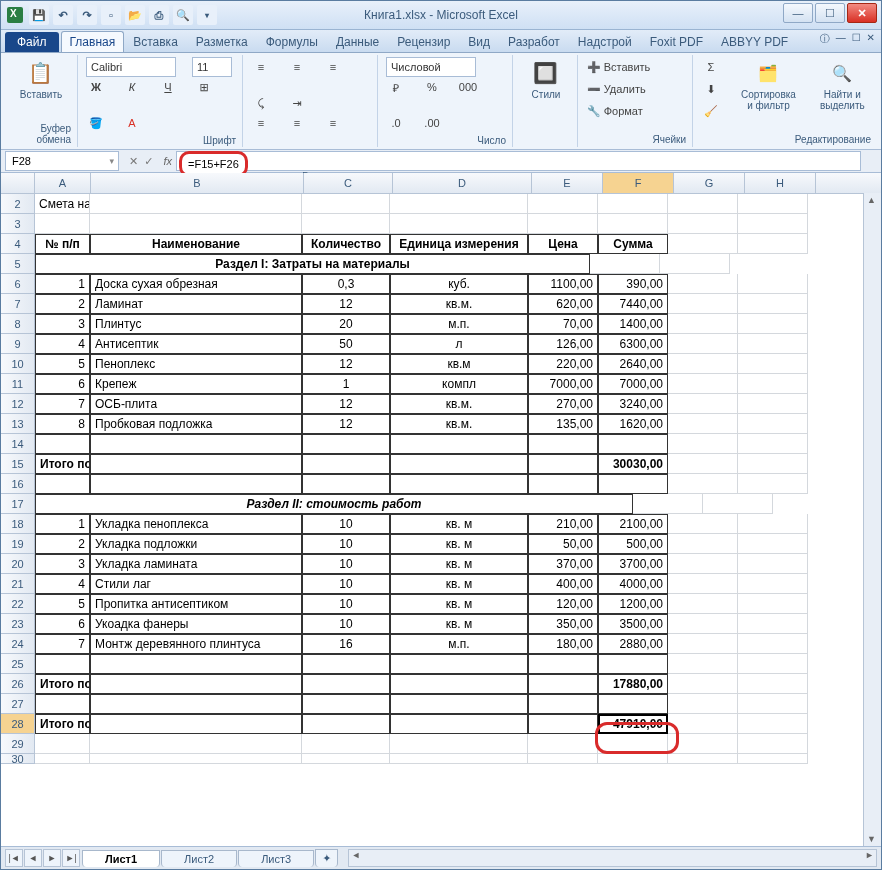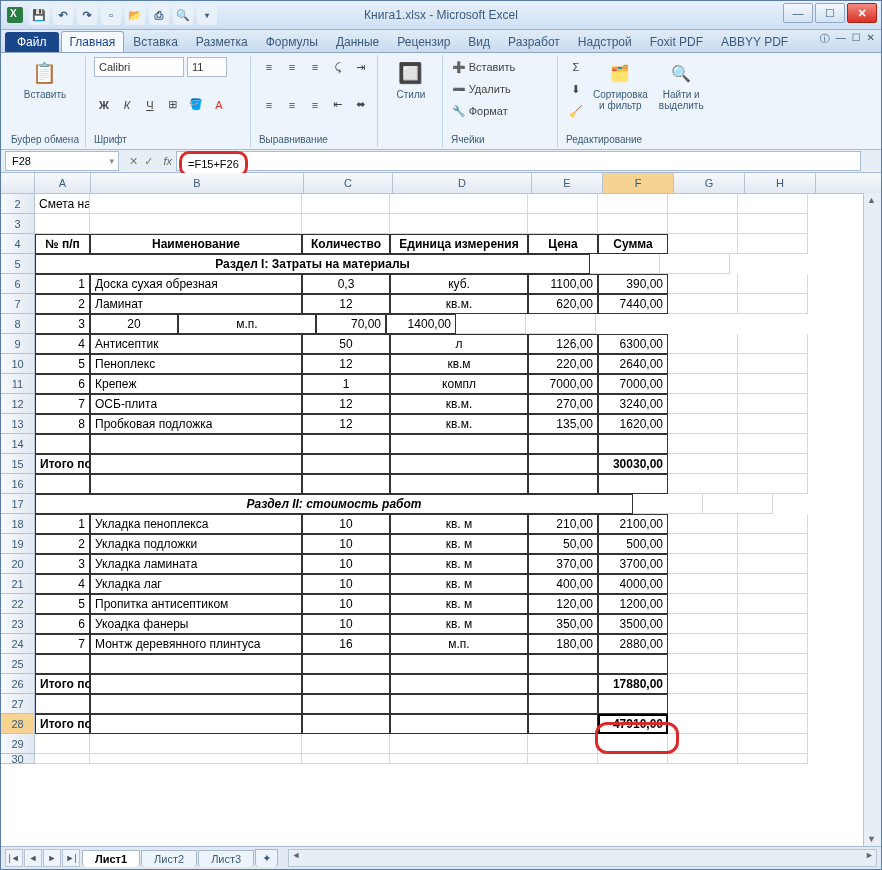--- a/index.html
+++ b/index.html
@@ -14,22 +14,22 @@
 .winbtn{width:28px;height:18px;border:1px solid #8fa8c6;border-radius:2px;background:linear-gradient(#f4f8fd,#d4e2f2);display:flex;align-items:center;justify-content:center;font-size:11px;color:#3b5b7c}
 .winbtn.close{background:linear-gradient(#f28b82,#d93025);color:#fff;border-color:#a52714;font-weight:bold}
 .tabs{height:22px;background:linear-gradient(#e2ecf8,#c9dbf0);display:flex;align-items:flex-end;padding-left:4px;border-bottom:1px solid #8fa8c6;position:relative}
 .filetab{background:#19478a;color:#fff;padding:3px 12px;border-radius:3px 3px 0 0;font-size:12px;margin-right:2px}
 .rtab{padding:3px 8px;font-size:12px;color:#3b5b7c;border:1px solid transparent;border-bottom:none;border-radius:3px 3px 0 0}
 .rtab.active{background:#f5f9fe;border-color:#8fa8c6;color:#19478a}
 .rtab:not(.active){background:transparent}
 .tabs .winbtns2{position:absolute;right:6px;top:2px;display:flex;gap:6px;font-size:10px;color:#3b5b7c}
 .ribbon{height:92px;background:#eef4fb;border-bottom:1px solid #a8bcd6;display:flex;padding:2px 4px;gap:2px}
 .rgroup{border-right:1px solid #c3d3e7;padding:2px 6px 2px 6px;display:flex;flex-direction:column;justify-content:space-between;position:relative;min-width:60px}
-.rgroup .glabel{text-align:left;font-size:10px;color:#3b5b7c;margin-top:2px}
-.rgroup .grow{display:flex;gap:3px;align-items:center;flex-wrap:wrap}
+.rgroup .glabel{text-align:right;font-size:10px;color:#3b5b7c;margin-top:2px}
+.rgroup .grow{display:flex;gap:16px;align-items:center;flex-wrap:wrap}
 .bigbtn{display:flex;flex-direction:column;align-items:center;gap:2px;padding:2px 4px;font-size:10px;color:#3b5b7c}
 .bigbtn .icn{width:28px;height:28px;display:flex;align-items:center;justify-content:center;font-size:20px}
 .smbtn{width:18px;height:18px;display:flex;align-items:center;justify-content:center;border:1px solid transparent;font-size:11px;color:#444}
 .combo{border:1px solid #a8bcd6;background:#fff;height:18px;display:flex;align-items:center;padding:0 4px;font-size:11px;color:#333}
 .namebox-row{height:22px;background:#e8eef6;border-bottom:1px solid #a8bcd6;display:flex;align-items:center}
 .namebox{width:100px;height:18px;border:1px solid #a8bcd6;background:#fff;margin:0 4px;display:flex;align-items:center;padding:0 6px;font-size:11px;position:relative}
 .namebox::after{content:"▾";position:absolute;right:4px;color:#888;font-size:9px}
 .fx-icons{display:flex;gap:6px;padding:0 6px;color:#777;font-size:11px}
 .fx-label{font-style:italic;font-weight:normal;color:#666;padding:0 4px}
 .formula-input{flex:1;height:18px;border:1px solid #a8bcd6;background:#fff;display:flex;align-items:center;padding:0 6px;font-size:11px;margin-right:20px;position:relative}
@@ -46,21 +46,21 @@
 .cell{border-right:1px solid #d4d8dd;border-bottom:1px solid #d4d8dd;display:flex;align-items:center;padding:0 4px;font-size:12px;color:#000;overflow:hidden;white-space:nowrap;box-sizing:border-box}
 .cell.bdr{border:1px solid #333!important}
 .cell.center{justify-content:center}
 .cell.right{justify-content:flex-end}
 .cell.bold{font-weight:bold}
 .colA{width:55px}.colB{width:212px}.colC{width:88px}.colD{width:138px}.colE{width:70px}.colF{width:70px}.colG{width:70px}.colH{width:70px}
 .selected-cell{outline:2px solid #000;outline-offset:-2px;position:relative}
 .highlight-ring{position:absolute;border:3px solid #d92b2b;border-radius:12px;pointer-events:none;z-index:10}
 .sheet-tabs{height:22px;background:#e2e9f2;border-top:1px solid #a8bcd6;display:flex;align-items:center;padding:0 4px;position:relative}
 .navbtn{width:16px;height:16px;display:flex;align-items:center;justify-content:center;font-size:9px;color:#555;border:1px solid #b6c4d6;background:#eef4fb;margin-right:1px}
-.stab{padding:2px 12px;border:1px solid #a8b8cc;border-bottom:none;background:#eef4fb;font-size:11px;color:#3b5b7c;margin-left:1px;border-radius:0 0 4px 4px}
+.stab{padding:2px 22px;border:1px solid #a8b8cc;border-bottom:none;background:#eef4fb;font-size:11px;color:#3b5b7c;margin-left:1px;border-radius:0 0 4px 4px}
 .stab.active{background:#fff;font-weight:bold;color:#000}
 .hscroll{flex:1;margin-left:10px;height:16px;border:1px solid #b6c4d6;background:#e8eef6;position:relative}
 .hscroll::before{content:"◄";position:absolute;left:2px;top:0;font-size:9px;color:#666}
 .hscroll::after{content:"►";position:absolute;right:2px;top:0;font-size:9px;color:#666}
 .status{height:22px;background:linear-gradient(#dbe6f3,#c5d6ea);border-top:1px solid #a8bcd6;display:flex;align-items:center;padding:0 8px;font-size:11px;color:#3b5b7c;justify-content:space-between}
 .zoom{display:flex;align-items:center;gap:6px}
 .zslider{width:100px;height:4px;background:#a8bcd6;position:relative}
 .zslider::after{content:"";position:absolute;left:48px;top:-4px;width:6px;height:12px;background:#8fa8c6;border:1px solid #5a7ca0;border-radius:2px}
 .vscroll{position:absolute;right:0;top:20px;bottom:0;width:17px;background:#e8eef6;border-left:1px solid #b6c4d6}
 .vscroll::before{content:"▲";position:absolute;top:2px;left:3px;font-size:9px;color:#666}
@@ -145,20 +145,33 @@
       </div>
       <div class="grow">
         <div class="smbtn">≡</div>
         <div class="smbtn">≡</div>
         <div class="smbtn">≡</div>
         <div class="smbtn">⇤</div>
         <div class="smbtn">⬌</div>
       </div>
       <div class="glabel">Выравнивание</div>
     </div>
+    <div class="rgroup" style="min-width:90px">
+      <div class="grow">
+          <div class="combo" style="width:80px">Числовой</div>
+        </div>
+      <div class="grow">
+        <div class="smbtn">₽</div>
+        <div class="smbtn">%</div>
+        <div class="smbtn">000</div>
+        <div class="smbtn">.0</div>
+        <div class="smbtn">.00</div>
+      </div>
+      <div class="glabel">Число</div>
+    </div>
     <div class="rgroup" style="min-width:50px">
       <div class="bigbtn">
         <div class="icn">🔲</div>
         <span>Стили</span>
       </div>
       <div class="glabel"></div>
     </div>
     <div class="rgroup" style="min-width:100px">
       <div style="display:flex;flex-direction:column;gap:2px">
         <div class="smbtn" style="width:auto;justify-content:flex-start;gap:3px">
@@ -282,20 +295,21 @@
           <div class="cell colC center bdr">12</div>
           <div class="cell colD center bdr">кв.м.</div>
           <div class="cell colE right bdr">620,00</div>
           <div class="cell colF right bdr">7440,00</div>
           <div class="cell colG"></div>
           <div class="cell colH"></div>
         </div>
         <div class="gridrow">
           <div class="rownum">8</div>
           <div class="cell colA right bdr">3</div>
+          <div class="cell colB bdr">Плинтус</div>
           <div class="cell colC center bdr">20</div>
           <div class="cell colD center bdr">м.п.</div>
           <div class="cell colE right bdr">70,00</div>
           <div class="cell colF right bdr">1400,00</div>
           <div class="cell colG"></div>
           <div class="cell colH"></div>
         </div>
         <div class="gridrow">
           <div class="rownum">9</div>
           <div class="cell colA right bdr">4</div>
@@ -419,21 +433,21 @@
           <div class="cell colC center bdr">10</div>
           <div class="cell colD center bdr">кв. м</div>
           <div class="cell colE right bdr">370,00</div>
           <div class="cell colF right bdr">3700,00</div>
           <div class="cell colG"></div>
           <div class="cell colH"></div>
         </div>
         <div class="gridrow">
           <div class="rownum">21</div>
           <div class="cell colA right bdr">4</div>
-          <div class="cell colB bdr">Укладка лаг</div>
+          <div class="cell colB bdr">Стили лаг</div>
           <div class="cell colC center bdr">10</div>
           <div class="cell colD center bdr">кв. м</div>
           <div class="cell colE right bdr">400,00</div>
           <div class="cell colF right bdr">4000,00</div>
           <div class="cell colG"></div>
           <div class="cell colH"></div>
         </div>
         <div class="gridrow">
           <div class="rownum">22</div>
           <div class="cell colA right bdr">5</div>

